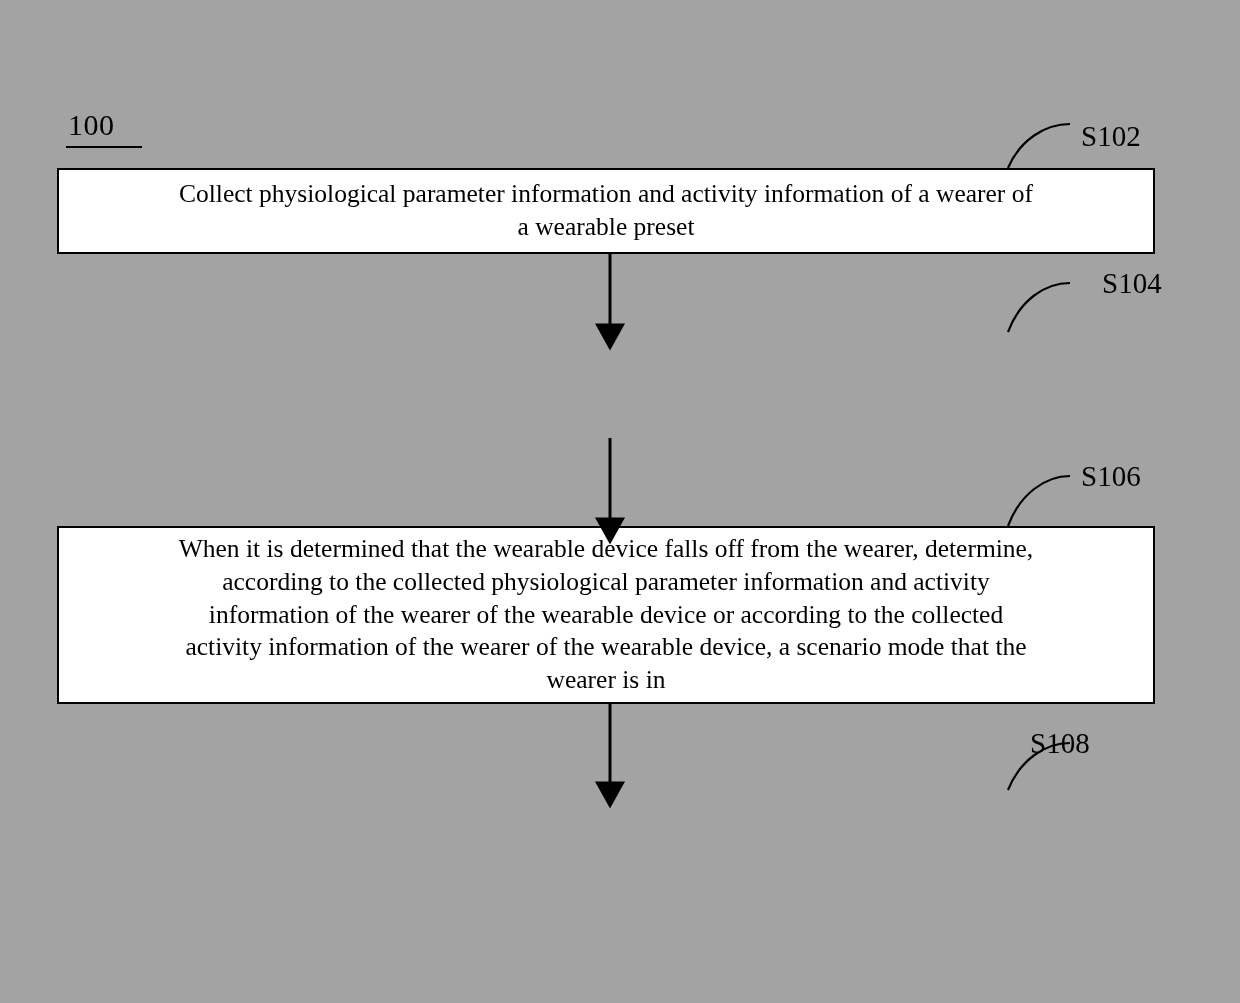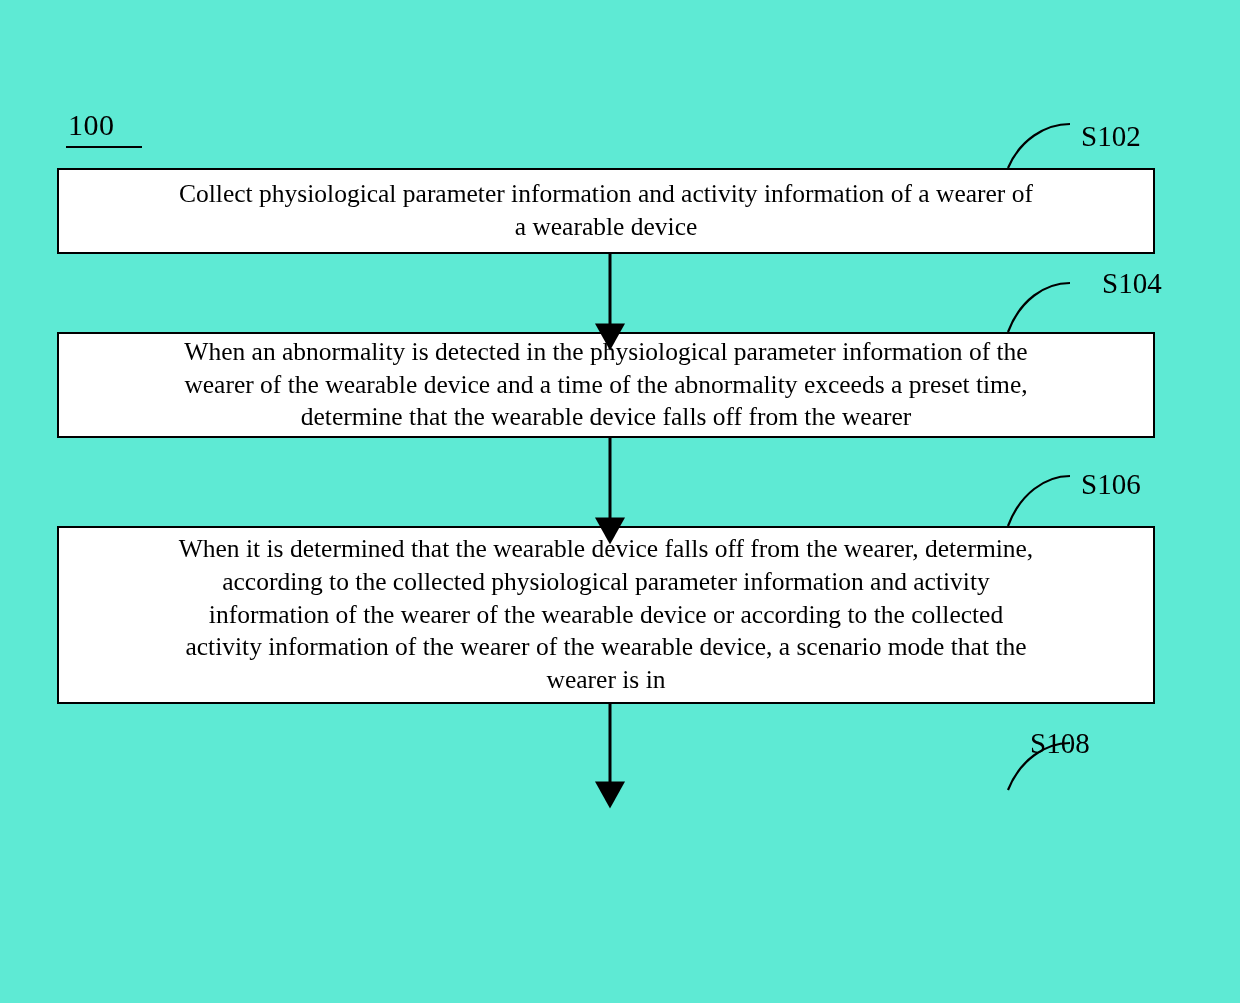--- a/index.html
+++ b/index.html
@@ -9,21 +9,21 @@
     background: #ffffff;
   }
   body {
     font-family: "Liberation Serif", "DejaVu Serif", serif;
     color: #000000;
   }
   #figure {
     position: relative;
     width: 1240px;
     height: 1003px;
-    background: #5eead4;
+    background: #a3a3a3;
     overflow: hidden;
   }
 
   
   .fig-ref {
     position: absolute;
     left: 68px;
     top: 110px;
     font-size: 30px;
     line-height: 1;
@@ -68,21 +68,21 @@
 
   
   .step-label {
     position: absolute;
     font-size: 29px;
     line-height: 1;
     white-space: nowrap;
   }
   #label-s102 { left: 1081px; top: 122px; }
   #label-s104 { left: 1081px; top: 269px; margin-left: 21px; }
-  #label-s106 { left: 1081px; top: 462px; margin-top: 8px; }
+  #label-s106 { left: 1081px; top: 462px; }
   #label-s108 { left: 1030px; top: 729px; }
 
   
   .overlay {
     position: absolute;
     left: 0;
     top: 0;
     width: 1240px;
     height: 1003px;
     pointer-events: none;
@@ -91,28 +91,23 @@
 </head>
 <body>
 
 <div id="figure">
 
   <div class="fig-ref">100</div>
   <div class="fig-ref-underline"></div>
 
   <div class="box" id="box-s102">
     <div class="box-text">Collect physiological parameter information and activity information of a wearer of
-a wearable device</div>
+a wearable preset</div>
   </div>
 
-  <div class="box" id="box-s104">
-    <div class="box-text">When an abnormality is detected in the physiological parameter information of the
-wearer of the wearable device and a time of the abnormality exceeds a preset time,
-determine that the wearable device falls off from the wearer</div>
-  </div>
 
   <div class="box" id="box-s106">
     <div class="box-text">When it is determined that the wearable device falls off from the wearer, determine,
 according to the collected physiological parameter information and activity
 information of the wearer of the wearable device or according to the collected
 activity information of the wearer of the wearable device, a scenario mode that the
 wearer is in</div>
   </div>
 
 

